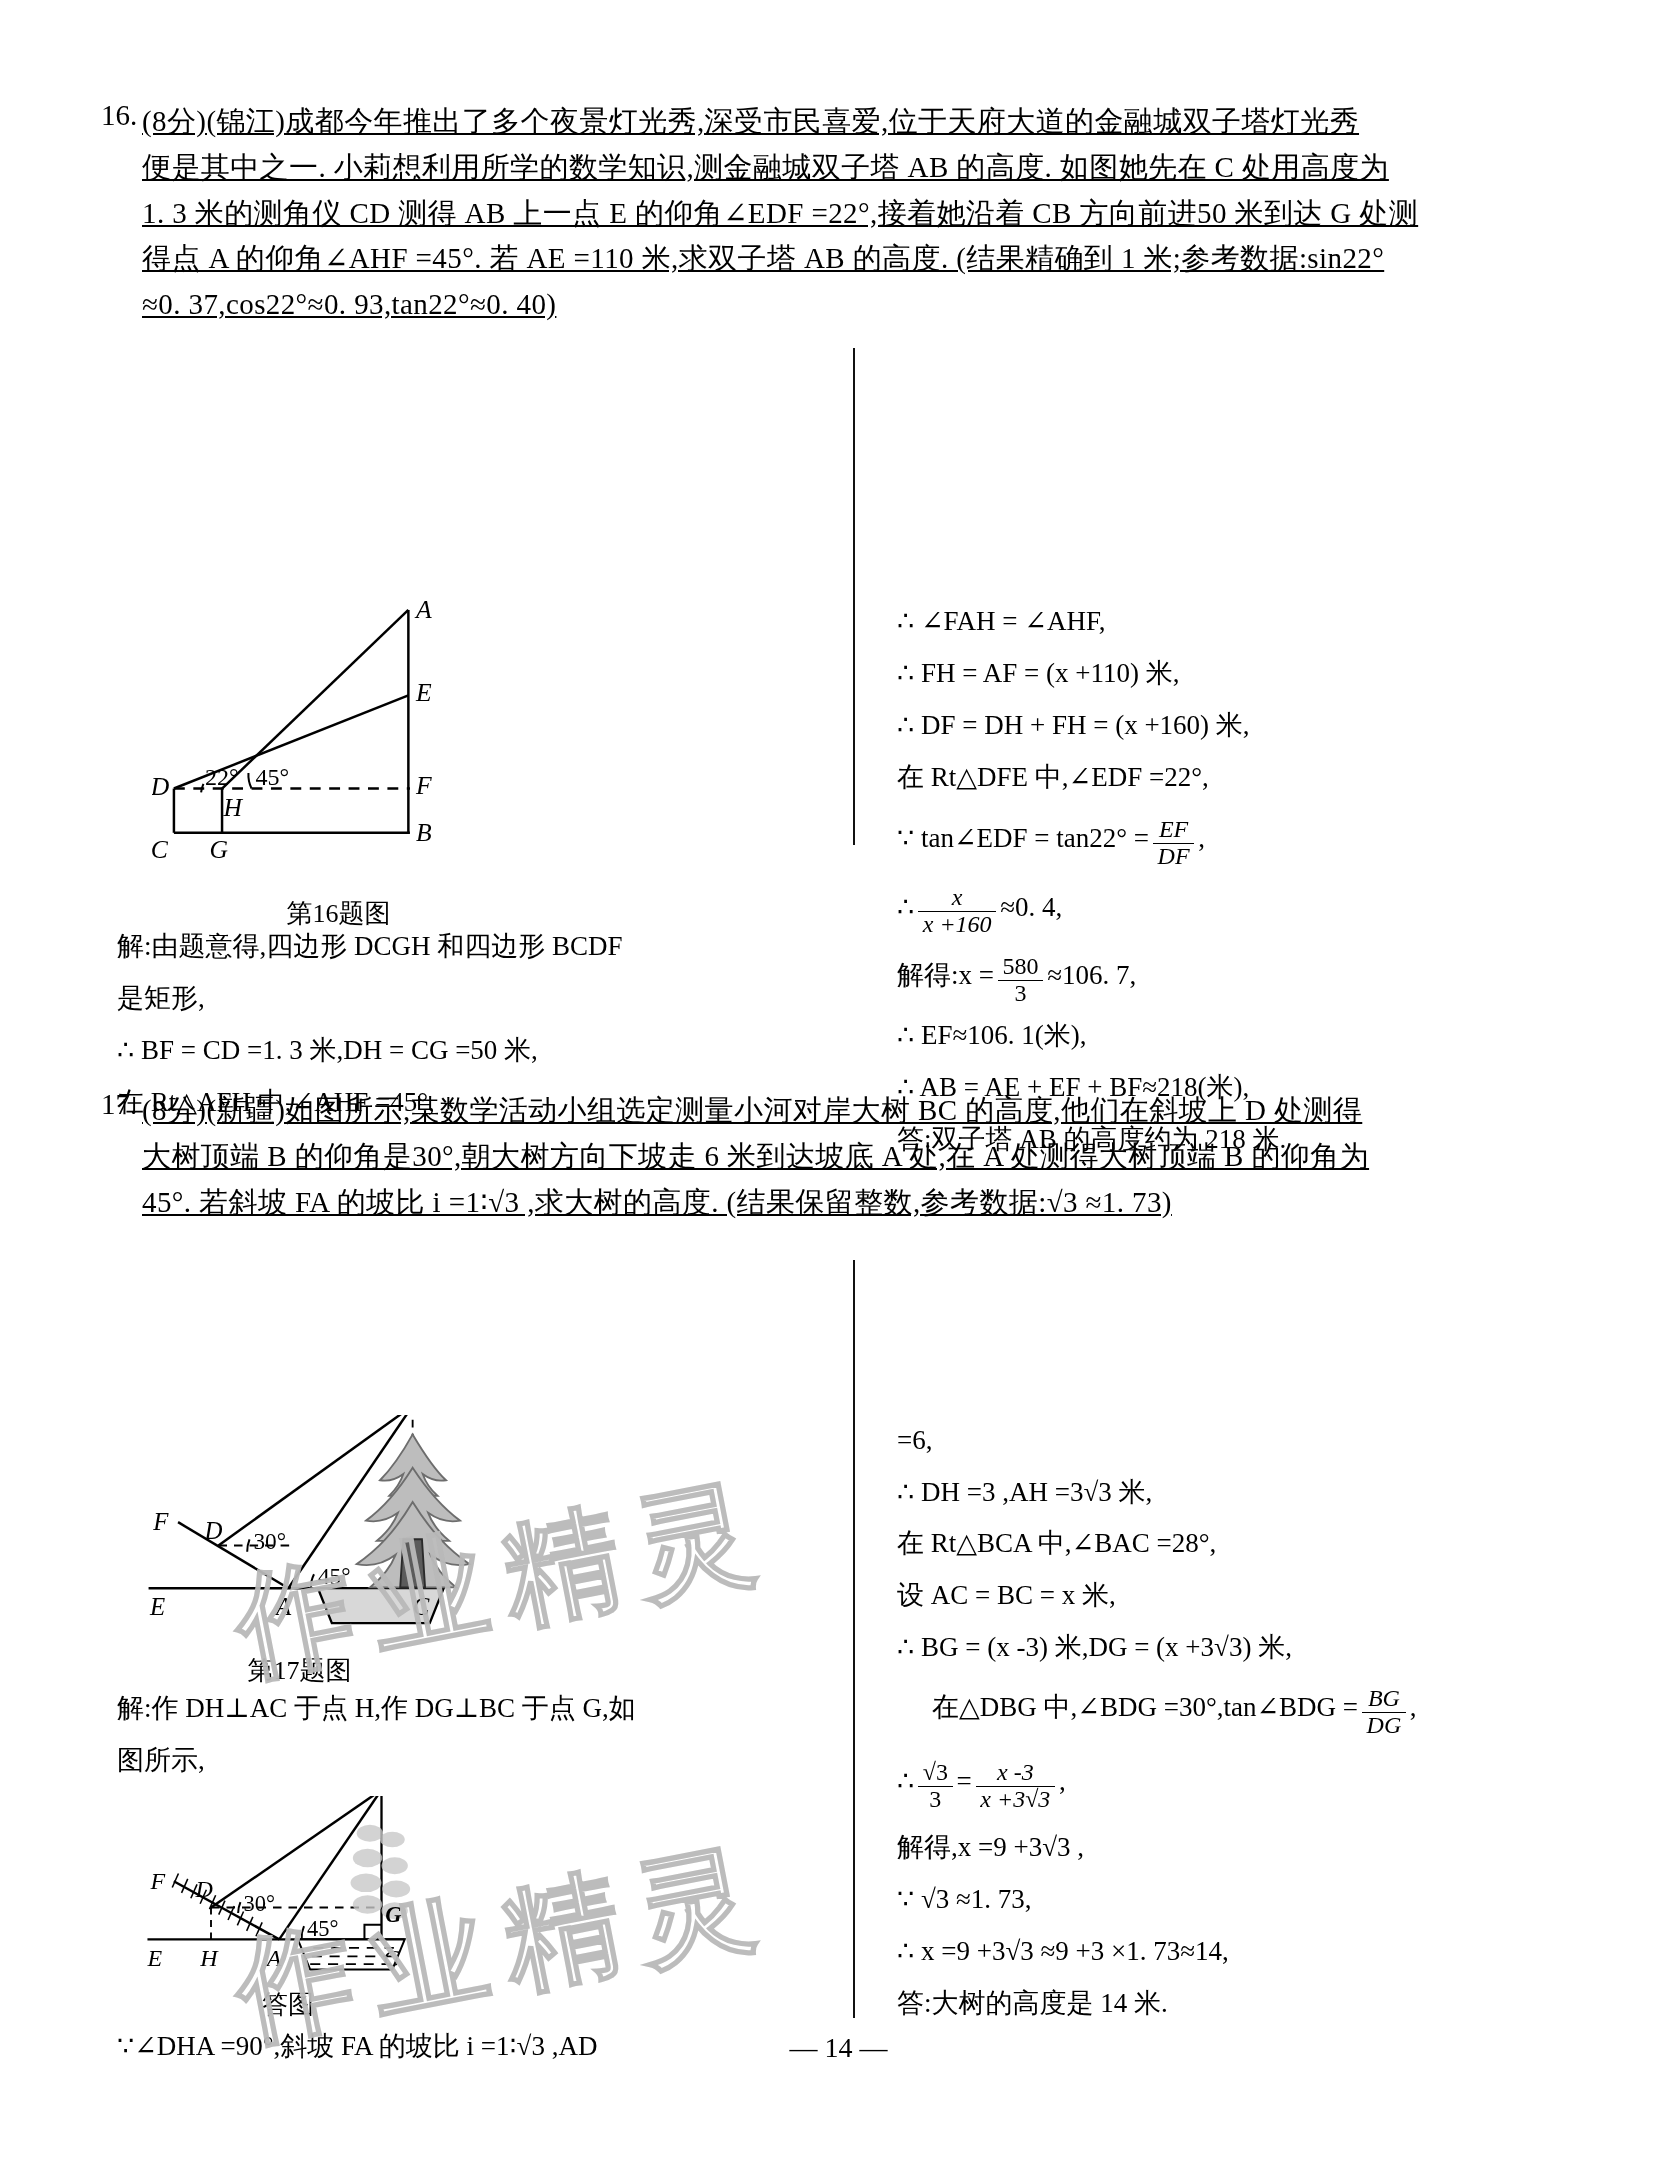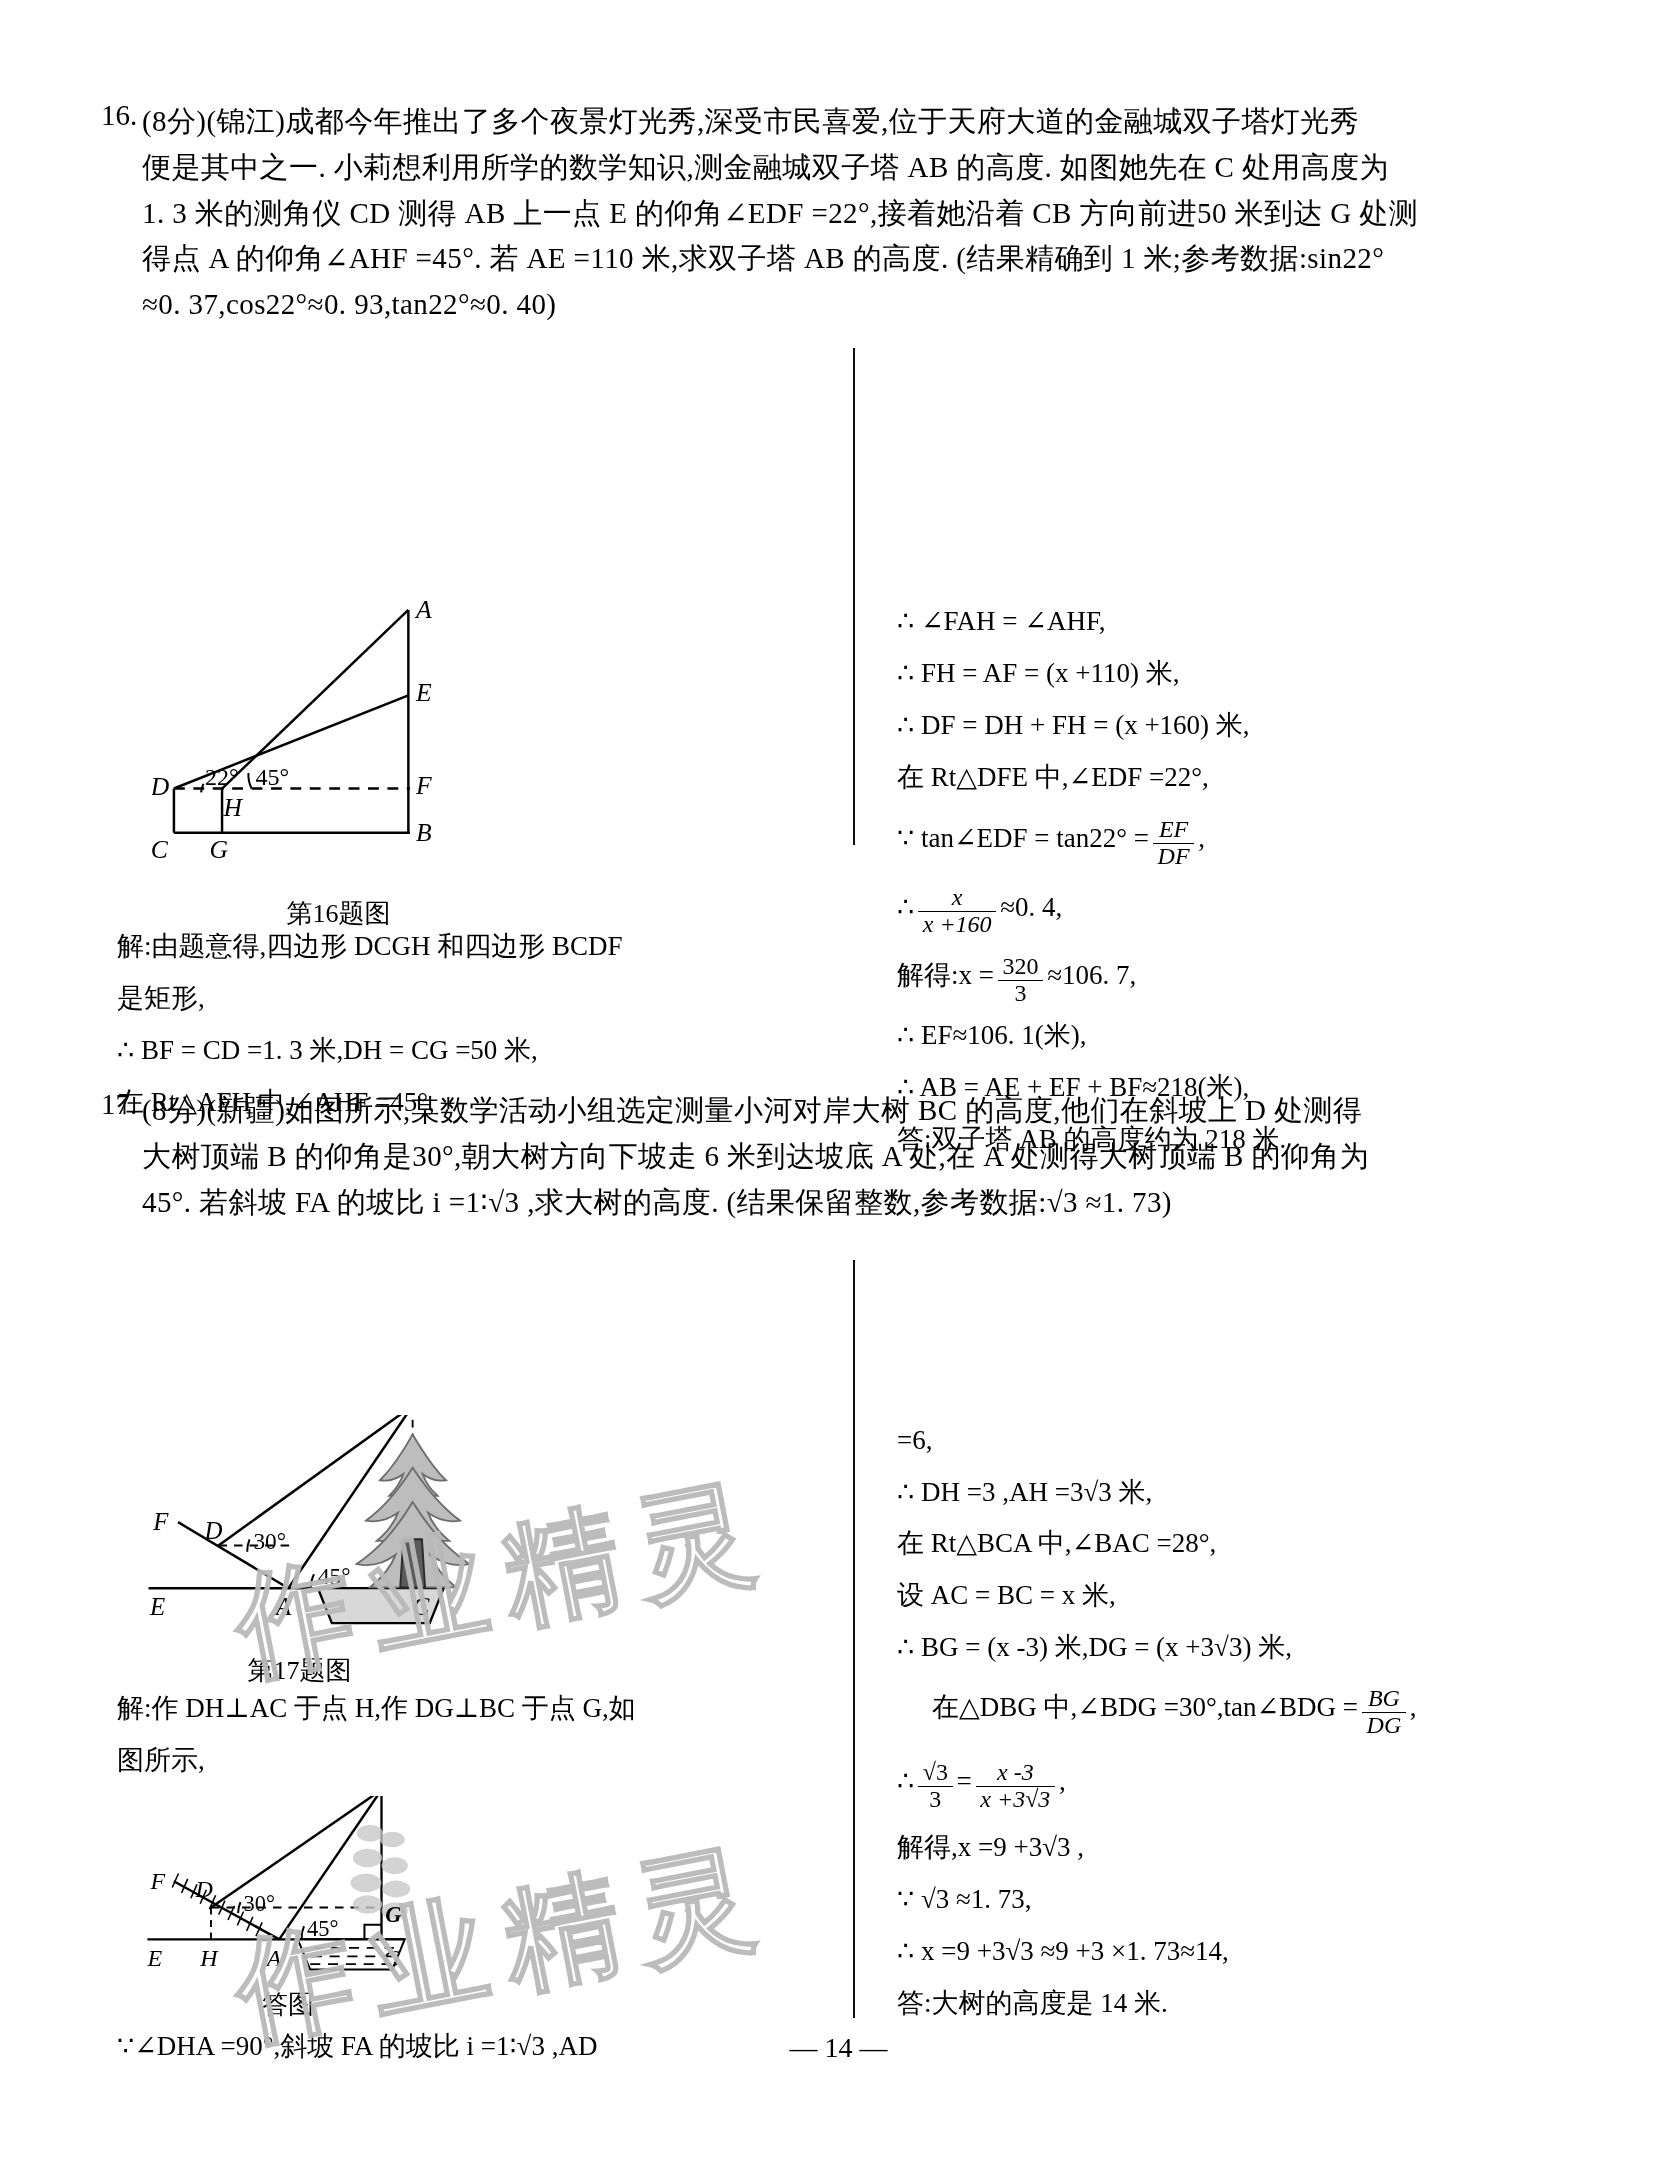--- a/index.html
+++ b/index.html
@@ -16,21 +16,21 @@
   
   .stem{
     font-size:29px;line-height:1.58;
     letter-spacing:0.4px;
   }
   .stem .ln{white-space:nowrap;}
   .idx{font-weight:400;}
   .it{font-style:italic;font-family:"Liberation Serif",serif;}
 
   
-  .prob{position:absolute;left:0;width:1677px;}
+  .prob{position:absolute;left:0;width:1677px;text-decoration:underline;}
   #p16{top:99px;}
   #p17{top:1088px;}
 
   .stem-wrap{position:relative;padding-left:117px;padding-right:93px;}
   .stem-wrap .num{position:absolute;left:101px;top:0;font-size:29px;}
   .stem-body{padding-left:25px;}
 
   
   .cols{position:relative;margin-top:12.4px;}
   .col-l{position:absolute;left:117px;top:0;width:699px;}
@@ -128,21 +128,21 @@
         <div class="row">∴ FH = AF = (x +110) 米,</div>
         <div class="row">∴ DF = DH + FH = (x +160) 米,</div>
         <div class="row">在 Rt△DFE 中,∠EDF =22°,</div>
         <div class="row" style="line-height:2.55;">
           <span>∵ tan∠EDF = tan22° =</span><span class="frac"><span class="n it">EF</span><span class="d it">DF</span></span><span>,</span>
         </div>
         <div class="row" style="line-height:2.55;">
           <span>∴</span><span class="frac"><span class="n it">x</span><span class="d it">x +160</span></span><span>≈0. 4,</span>
         </div>
         <div class="row" style="line-height:2.55;">
-          <span>解得:x =</span><span class="frac"><span class="n">320</span><span class="d">3</span></span><span>≈106. 7,</span>
+          <span>解得:x =</span><span class="frac"><span class="n">580</span><span class="d">3</span></span><span>≈106. 7,</span>
         </div>
         <div class="row">∴ EF≈106. 1(米),</div>
         <div class="row">∴ AB = AE + EF + BF≈218(米),</div>
         <div class="row">答:双子塔 AB 的高度约为 218 米.</div>
       </div>
     </div>
   </div>
 
   <div class="prob" id="p17">
 

